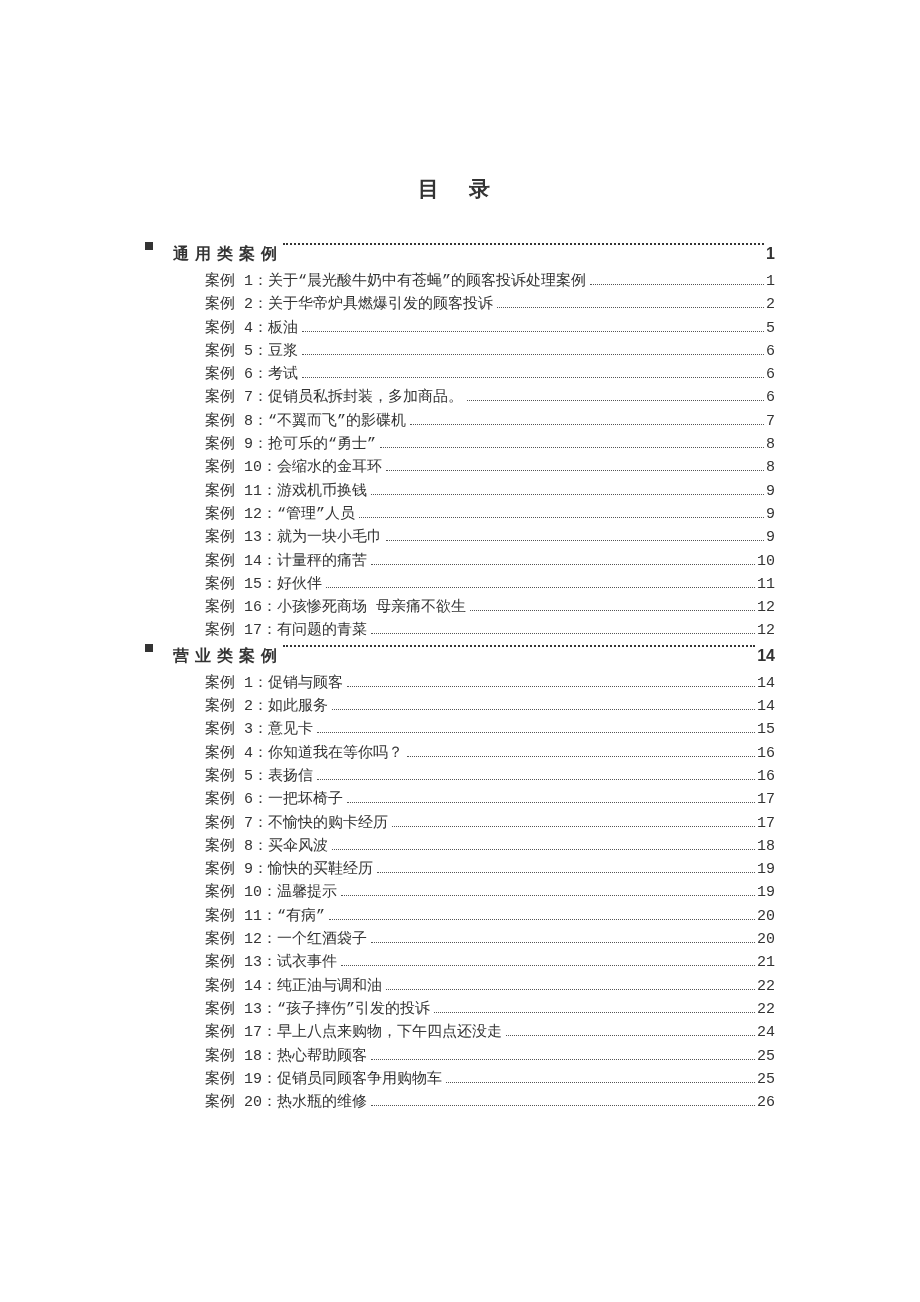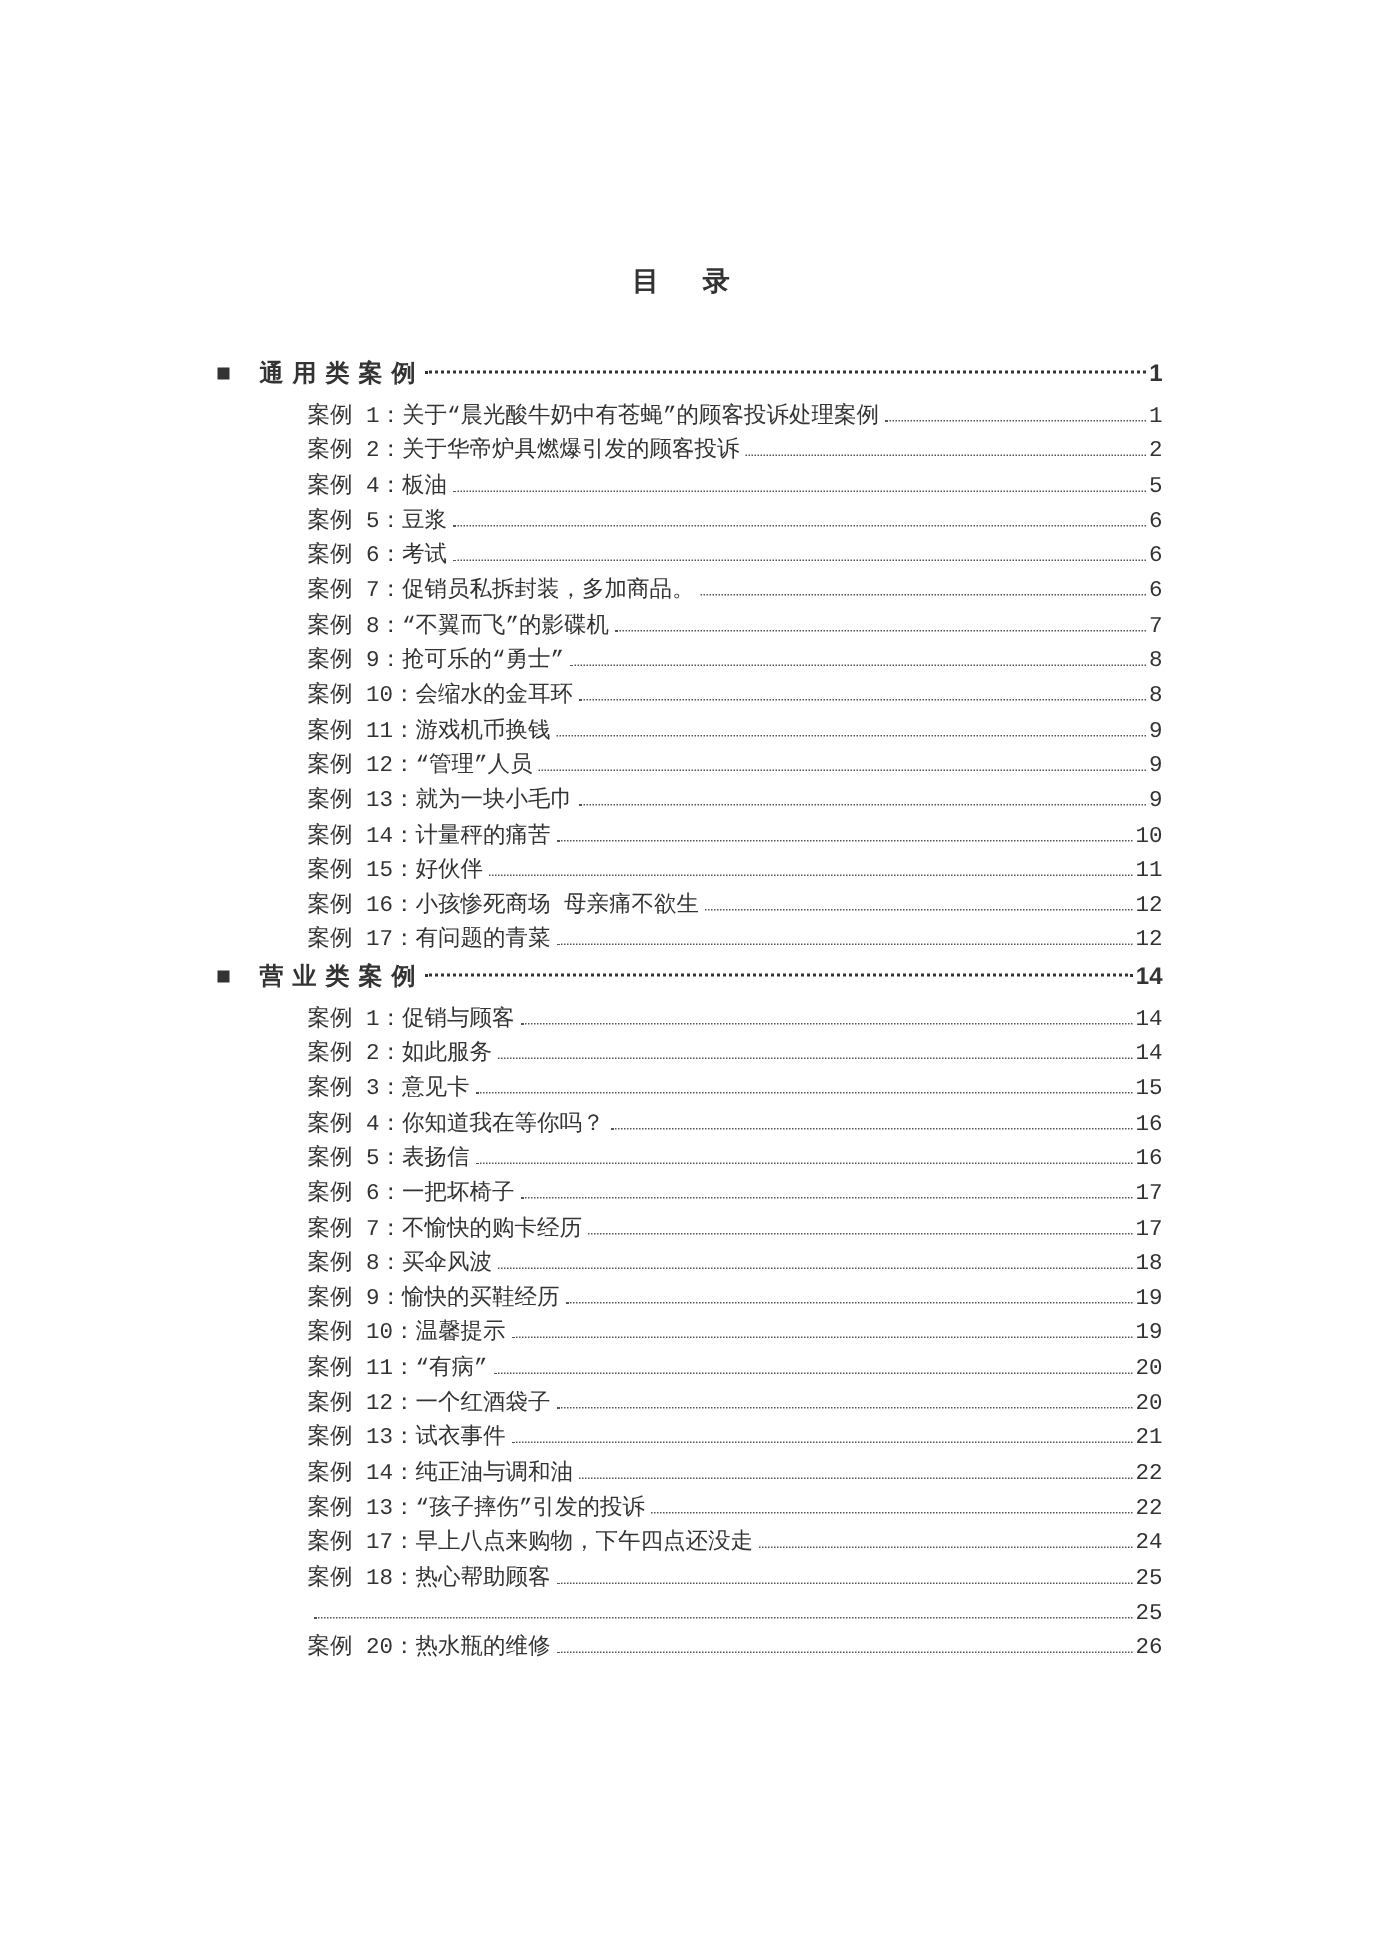--- a/index.html
+++ b/index.html
@@ -7,32 +7,32 @@
       width: 920px;
       height: 1302px;
       background: #fff;
       font-family: "SimSun", "宋体", serif;
       color: #333;
       padding: 175px 145px 0 145px;
       font-size: 15px;
     }
     .title {
       text-align: center;
-      font-size: 18px;
+      font-size: 21px;
       font-weight: bold;
       letter-spacing: 12px;
       margin-bottom: 40px;
       font-family: "SimHei", "黑体", sans-serif;
     }
     .section {
       margin-bottom: 2px;
     }
     .section-header {
       display: flex;
-      align-items: center;
+      align-items: flex-start;
       font-weight: bold;
       font-size: 16px;
       line-height: 22px;
       margin-bottom: 5px;
       font-family: "SimHei", "黑体", sans-serif;
     }
     .bullet {
       width: 8px;
       height: 8px;
       background: #333;
@@ -254,20 +254,21 @@
         <span class="entry-label">案例 17：早上八点来购物，下午四点还没走</span>
         <span class="leader-thin"></span>
         <span class="entry-page">24</span>
       </div>
       <div class="entry">
         <span class="entry-label">案例 18：热心帮助顾客</span>
         <span class="leader-thin"></span>
         <span class="entry-page">25</span>
       </div>
       <div class="entry">
+        <span class="entry-label">案例 19：促销员同顾客争用购物车</span>
         <span class="leader-thin"></span>
         <span class="entry-page">25</span>
       </div>
       <div class="entry">
         <span class="entry-label">案例 20：热水瓶的维修</span>
         <span class="leader-thin"></span>
         <span class="entry-page">26</span>
       </div>
     </div>
   </div>

